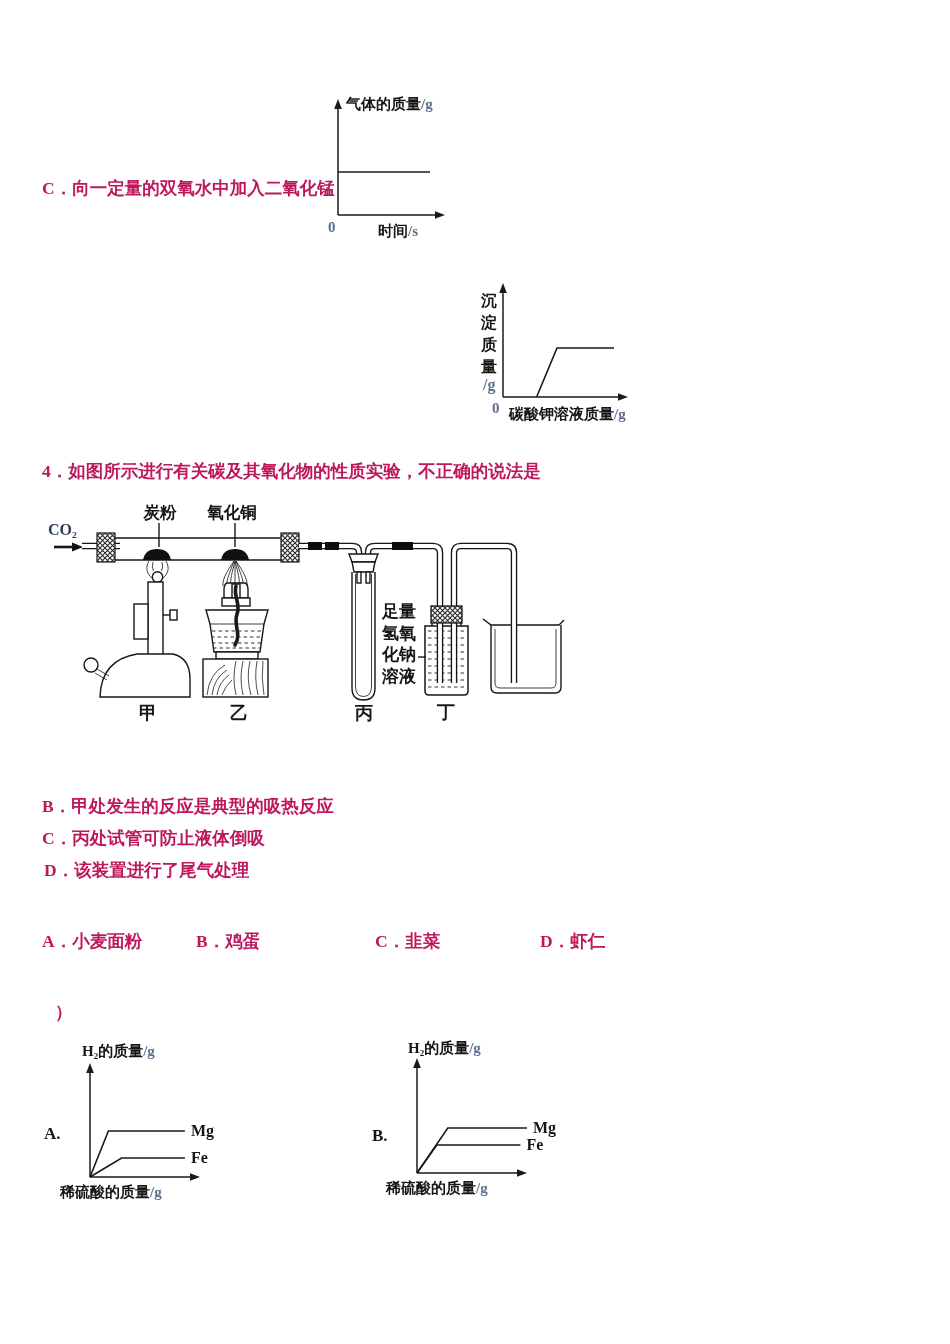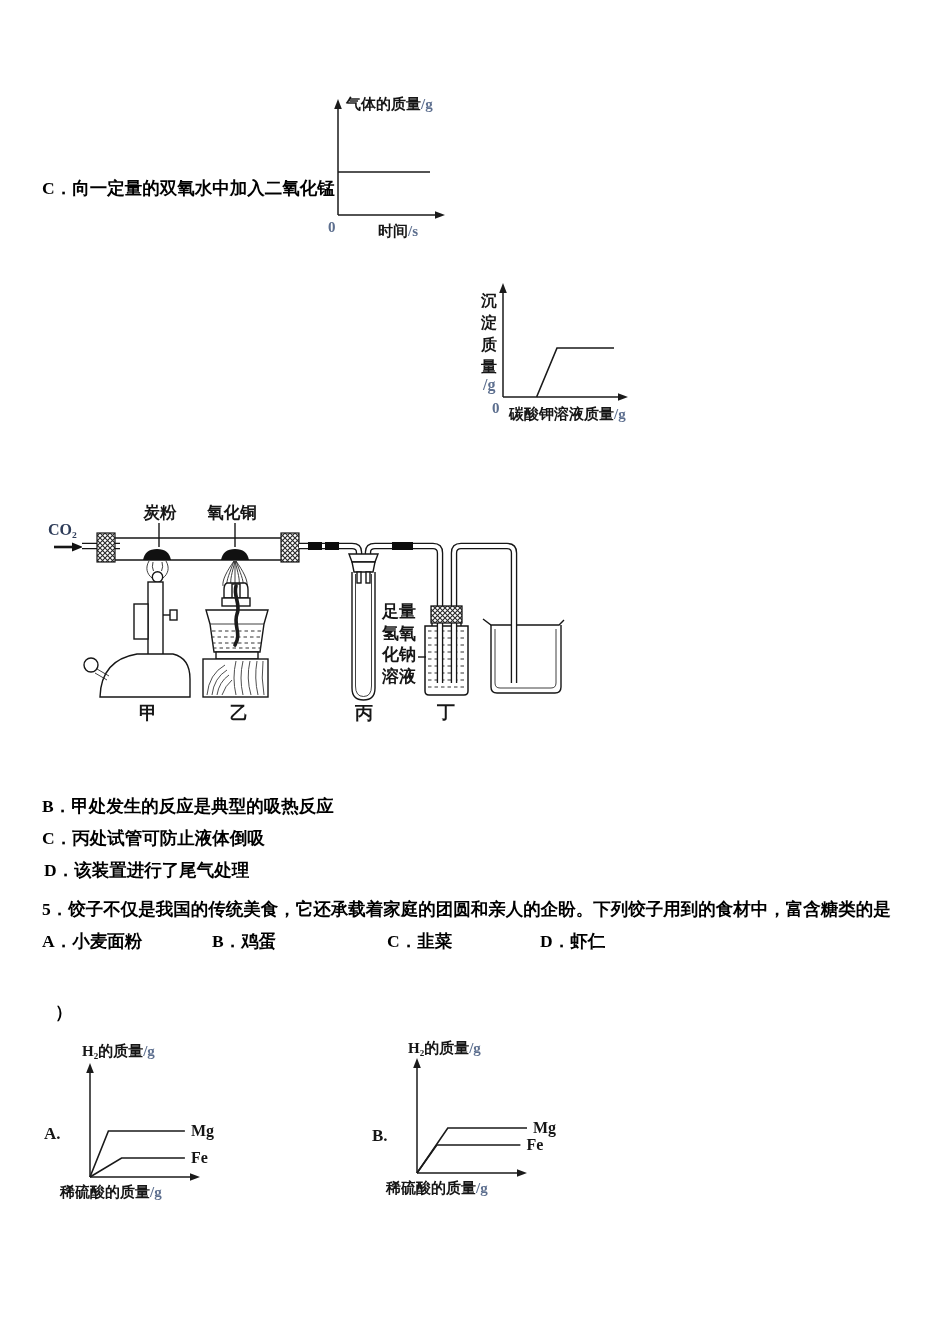--- a/index.html
+++ b/index.html
@@ -1,18 +1,18 @@
 <!DOCTYPE html>
 <html><head>
 <meta charset="utf-8">
 <style>
   html,body{margin:0;padding:0;background:#ffffff;}
   .page{position:relative;width:950px;height:1344px;background:#ffffff;overflow:hidden;
         font-family:"Liberation Serif","DejaVu Serif",serif;color:#161616;}
-  .tline{position:absolute;font-size:17.5px;font-weight:700;white-space:nowrap;color:#000000;text-align:center;}
+  .tline{position:absolute;font-size:17.5px;font-weight:700;white-space:nowrap;color:#be185d;text-align:center;}
   svg.chart,svg.apparatus{position:absolute;}
   svg text{font-family:"Liberation Serif","DejaVu Serif",serif;font-weight:700;fill:#161616;}
   .axis{stroke:#1a1a1a;stroke-width:1.5;fill:none;}
   .ah{fill:#1a1a1a;stroke:none;}
   .alabel{font-size:15px;}
   .vchar{font-size:16px;}
   .origin{fill:#5d6f8f;font-size:15px;}
   .unit{fill:#5d6f8f;}
   .co2{font-size:16px;fill:#2e3c59;}
   .devlabel{font-size:18px;}
@@ -55,20 +55,21 @@
     <text class="vchar" x="16" y="30">沉</text>
     <text class="vchar" x="16" y="52">淀</text>
     <text class="vchar" x="16" y="74">质</text>
     <text class="vchar" x="16" y="96">量</text>
     <text class="vchar unit" x="18" y="114">/g</text>
     <text class="origin" x="27" y="137">0</text>
     <text class="alabel" x="44" y="143"><tspan>碳酸钾溶液质量</tspan><tspan class="unit">/g</tspan></text>
   <polyline points="71.6,121.0 92.0,72.0 149.0,72.0" fill="none" stroke="#1a1a1a" stroke-width="1.6"></polyline>
     </svg>
 
+  <div class="tline" style="left:42px;top:459px">4．如图所示进行有关碳及其氧化物的性质实验，不正确的说法是</div>
 
   <svg class="apparatus" style="left:20px;top:498px" width="560" height="242" viewBox="0 0 560 242">
     <defs>
       <pattern id="hx" width="5" height="5" patternUnits="userSpaceOnUse">
         <rect width="5" height="5" fill="#ffffff"></rect>
         <path d="M0,0 L5,5 M5,0 L0,5" stroke="#2a2a2a" stroke-width="1.1"></path>
       </pattern>
     </defs>
 
     <g>
@@ -210,24 +211,23 @@
     <text class="devlabel" x="128" y="221" text-anchor="middle">甲</text>
     <text class="devlabel" x="219" y="221" text-anchor="middle">乙</text>
     <text class="devlabel" x="344" y="221" text-anchor="middle">丙</text>
     <text class="devlabel" x="426" y="220" text-anchor="middle">丁</text>
   </svg>
 
   <div class="tline" style="left:42px;top:826px">C．丙处试管可防止液体倒吸</div>
   <div class="tline" style="left:42px;top:794px">B．甲处发生的反应是典型的吸热反应</div>
   <div class="tline" style="left:44px;top:858px">D．该装置进行了尾气处理</div>
 
-  <div class="tline" style="left:42px;top:897px">5．饺子不仅是我国的传统美食，它还承载着家庭的团圆和亲人的企盼。下列饺子用到的食材中，富含糖类的是</div>
   <div class="tline" style="left:42px;top:929px">A．小麦面粉</div>
-  <div class="tline" style="left:212px;top:929px">B．鸡蛋</div>
-  <div class="tline" style="left:387px;top:929px">C．韭菜</div>
+  <div class="tline" style="left:196px;top:929px">B．鸡蛋</div>
+  <div class="tline" style="left:375px;top:929px">C．韭菜</div>
   <div class="tline" style="left:540px;top:929px">D．虾仁</div>
 
   <div class="tline" style="left:55px;top:1000px">）</div>
 
   <svg class="chart" style="left:40px;top:1035px" width="190" height="175" viewBox="0 0 190 175">
     <line class="axis" x1="50" y1="142" x2="50" y2="37"></line>
     <polygon class="ah" points="50,28 46.2,38 53.8,38"></polygon>
     <line class="axis" x1="50" y1="142" x2="152" y2="142"></line>
     <polygon class="ah" points="160,142 150,138.2 150,145.8"></polygon>
     <text class="alabel" x="42" y="21"><tspan>H₂的质量</tspan><tspan class="unit">/g</tspan></text>

